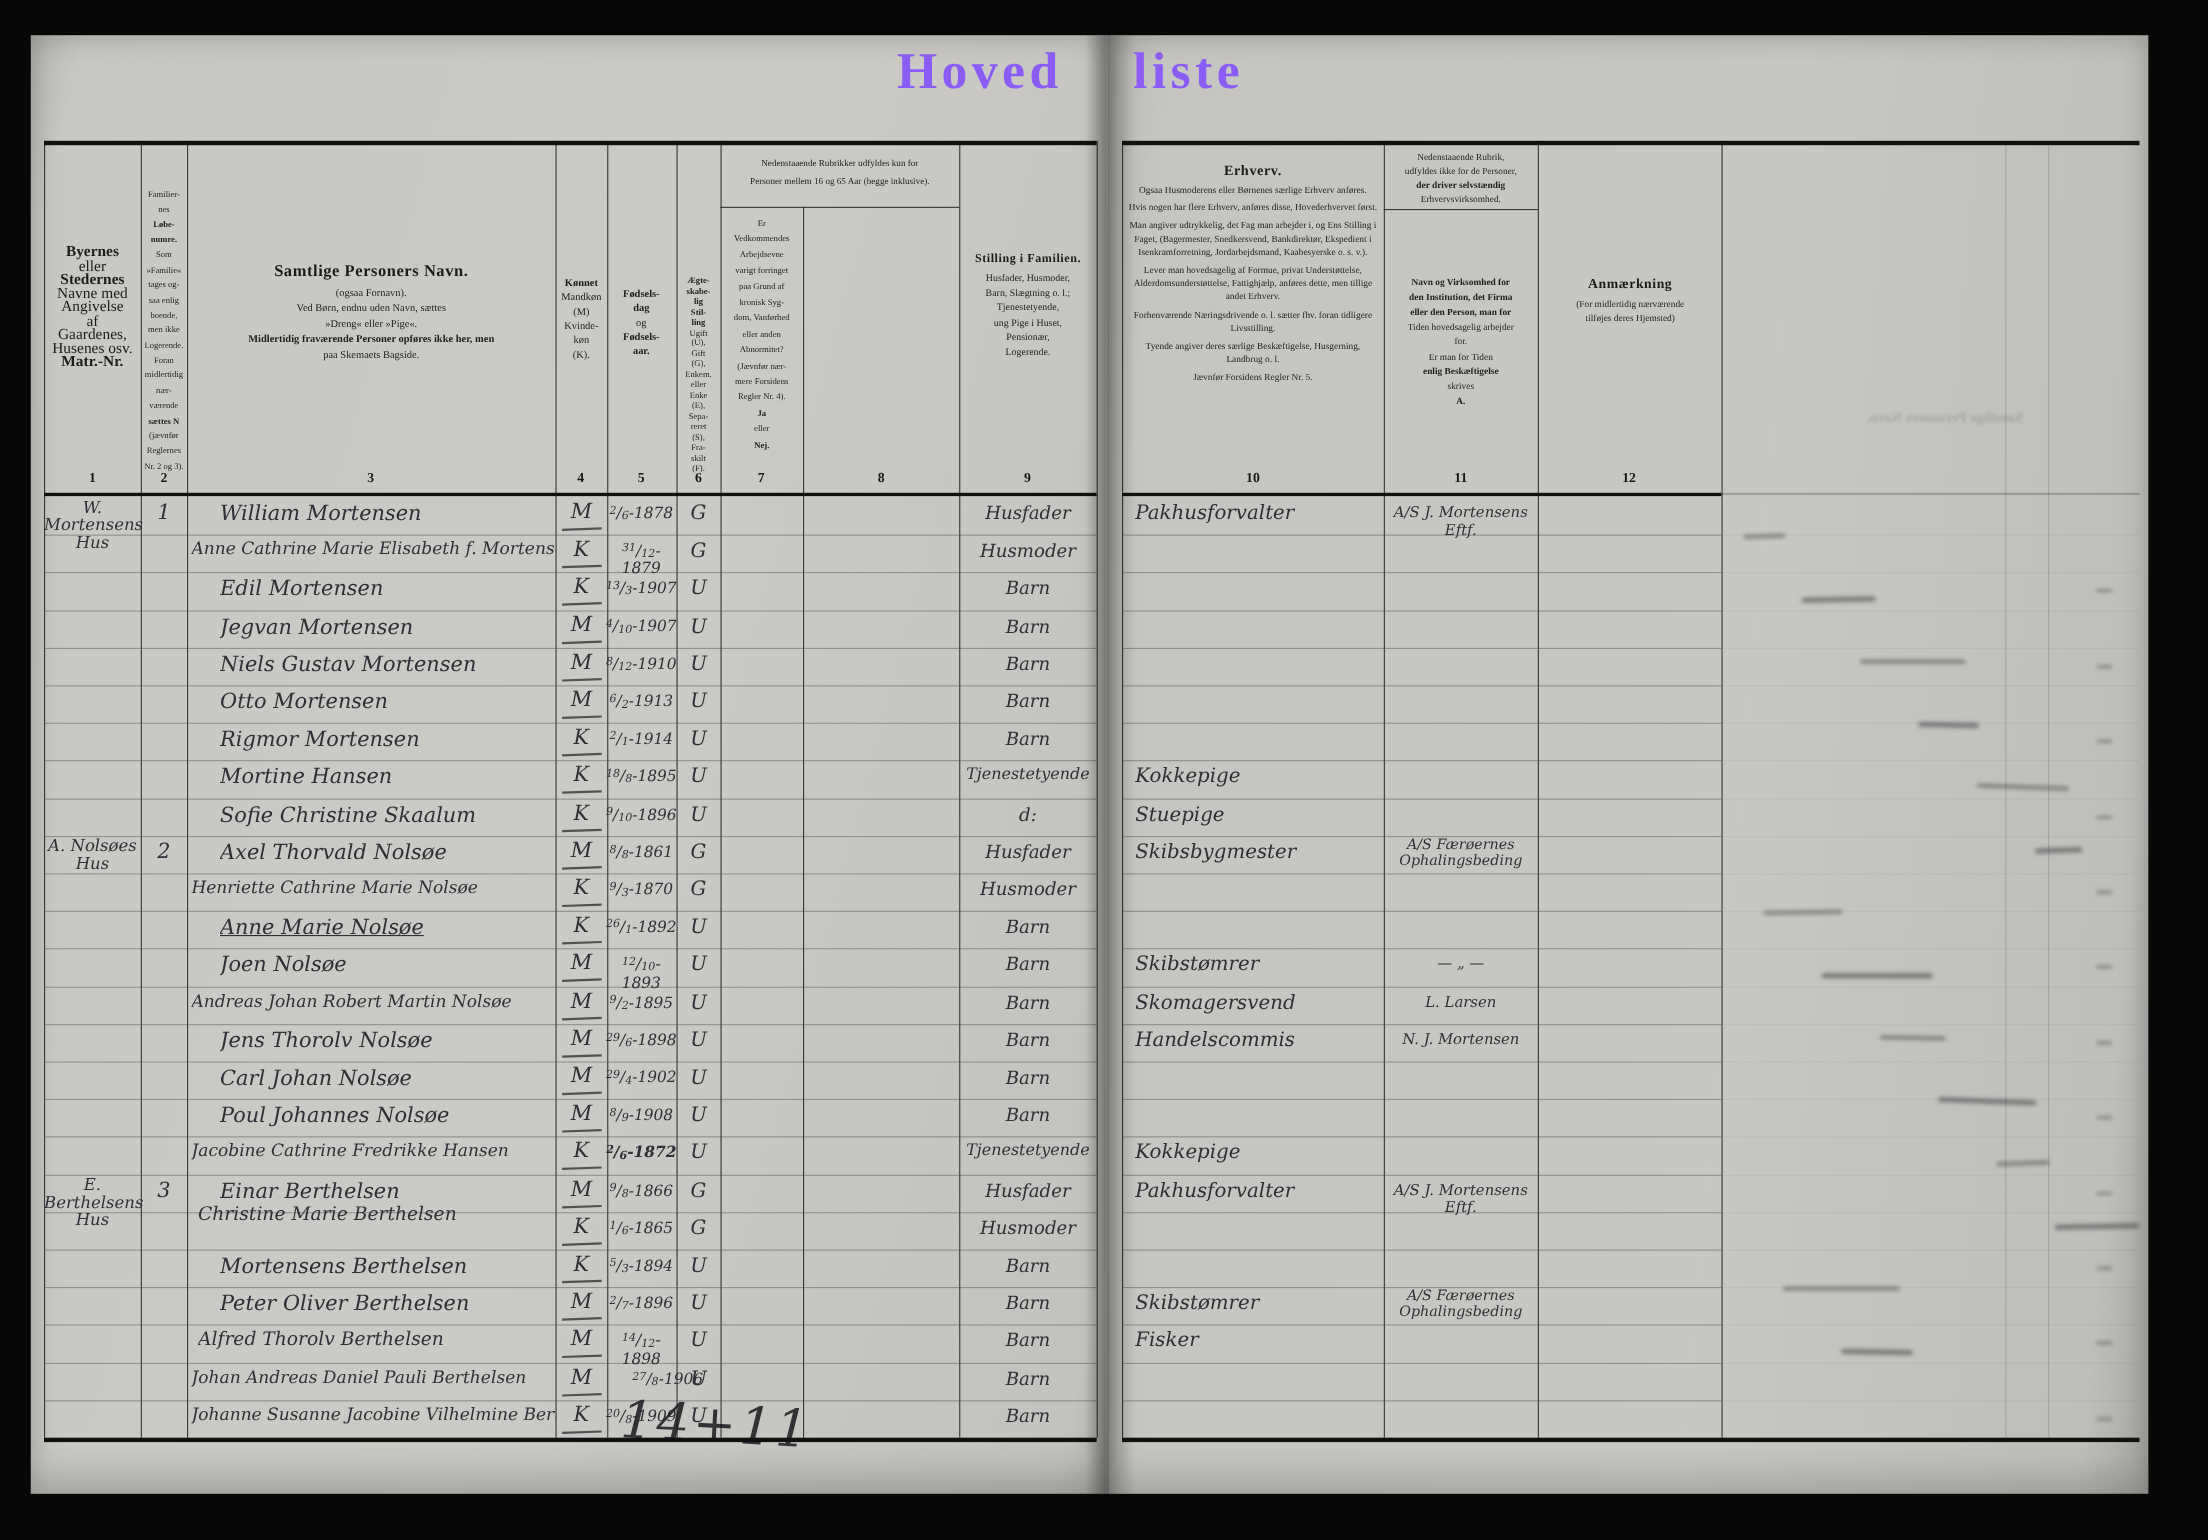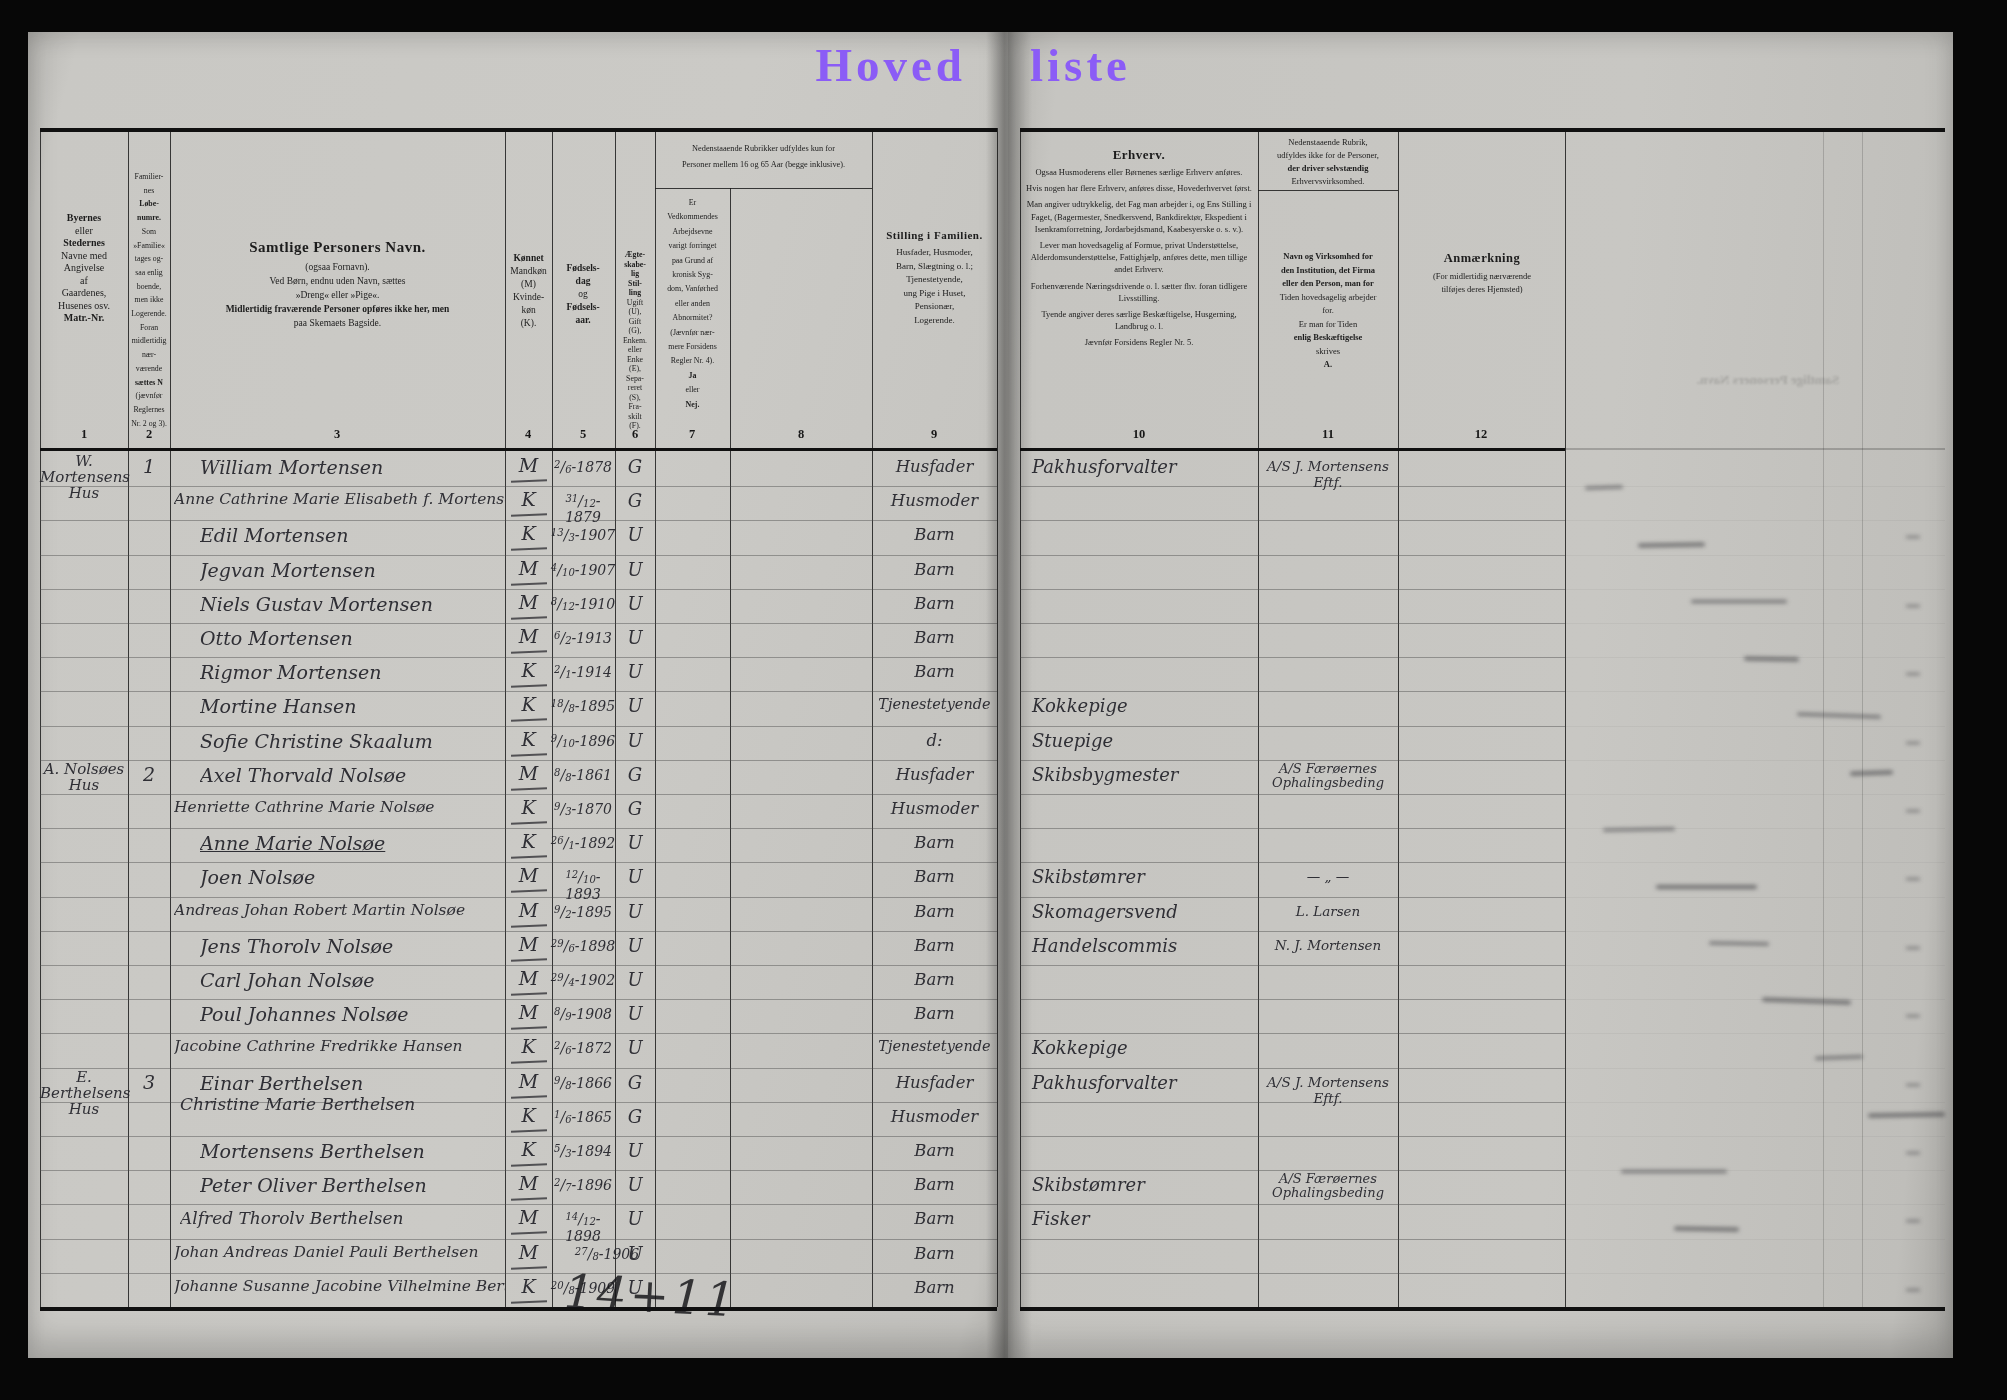--- a/index.html
+++ b/index.html
@@ -139,21 +139,21 @@
     <div class="hl rowline" style="left: 1020px; top: 1204px; width: 545px;"></div>
     <div class="hl rowline faintline" style="left: 1565px; top: 1204px; width: 380px;"></div>
     <div class="hl rowline" style="left: 40px; top: 1239px; width: 957px;"></div>
     <div class="hl rowline" style="left: 1020px; top: 1239px; width: 545px;"></div>
     <div class="hl rowline faintline" style="left: 1565px; top: 1239px; width: 380px;"></div>
     <div class="hl rowline" style="left: 40px; top: 1273px; width: 957px;"></div>
     <div class="hl rowline" style="left: 1020px; top: 1273px; width: 545px;"></div>
     <div class="hl rowline faintline" style="left: 1565px; top: 1273px; width: 380px;"></div>
     <div class="hl thick" style="left: 40px; top: 1307px; width: 957px; height: 4px;"></div>
     <div class="hl thick" style="left: 1020px; top: 1307px; width: 925px; height: 4px;"></div>
-    <div class="pt" style="left: 40px; top: 212px; width: 88px; font-size: 10px; line-height: 12.5px;">
+    <div class="pt" style="left: 40px; top: 224px; width: 88px; font-size: 14px; line-height: 12.5px;">
       <span class="b">Byernes</span>
       <span>eller</span>
       <span class="b">Stedernes</span>
       <span>Navne med</span>
       <span>Angivelse</span>
       <span>af</span>
       <span>Gaardenes,</span>
       <span>Husenes osv.</span>
       <span class="b">Matr.-Nr.</span>
     </div>
@@ -413,21 +413,21 @@
     <div class="hw" style="left: 872px; top: 970px; width: 125px; text-align: center; font-size: 16.5px;">Barn</div>
     <div class="hw" style="left: 200px; top: 1003.2px; width: 305px; font-size: 19px; white-space: nowrap; overflow: hidden;">Poul Johannes Nolsøe</div>
     <div class="hw" style="left: 505px; top: 1001.2px; width: 47px; text-align: center; font-size: 19px;">M</div>
     <div class="hw-line" style="left: 511px; top: 1027.2px; width: 36px; height: 2px;"></div>
     <div class="hw" style="left: 550px; top: 1006.2px; width: 66px; text-align: center; font-size: 14px;"><span class="fd">8</span>/<span class="fm">9</span>-1908</div>
     <div class="hw" style="left: 615px; top: 1003.2px; width: 40px; text-align: center; font-size: 18px;">U</div>
     <div class="hw" style="left: 872px; top: 1004.2px; width: 125px; text-align: center; font-size: 16.5px;">Barn</div>
     <div class="hw" style="left: 174px; top: 1037.4px; width: 331px; font-size: 15.5px; white-space: nowrap; overflow: hidden;">Jacobine Cathrine Fredrikke Hansen</div>
     <div class="hw" style="left: 505px; top: 1035.4px; width: 47px; text-align: center; font-size: 19px;">K</div>
     <div class="hw-line" style="left: 511px; top: 1061.4px; width: 36px; height: 2px;"></div>
-    <div class="hw" style="left: 550px; top: 1040.4px; width: 66px; text-align: center; font-size: 14px;"><span class="fd">2</span>/<span class="fm">6</span>-1872</div>
+    <div class="hw" style="left: 550px; top: 1040.4px; width: 66px; text-align: center; font-size: 14px; font-weight: bold;"><span class="fd">2</span>/<span class="fm">6</span>-1872</div>
     <div class="hw" style="left: 615px; top: 1037.4px; width: 40px; text-align: center; font-size: 18px;">U</div>
     <div class="hw" style="left: 872px; top: 1038.4px; width: 125px; text-align: center; font-size: 14.5px;">Tjenestetyende</div>
     <div class="hw" style="left: 1032px; top: 1037.4px; width: 222px; font-size: 18px; white-space: nowrap;">Kokkepige</div>
     <div class="hw house" style="left: 40px; top: 1068.6px; width: 88px;">E. Berthelsens
 Hus</div>
     <div class="hw" style="left: 128px; top: 1070.6px; width: 42px; text-align: center; font-size: 19px;">3</div>
     <div class="hw" style="left: 200px; top: 1071.6px; width: 305px; font-size: 19px; white-space: nowrap; overflow: hidden;">Einar Berthelsen</div>
     <div class="hw" style="left: 505px; top: 1069.6px; width: 47px; text-align: center; font-size: 19px;">M</div>
     <div class="hw-line" style="left: 511px; top: 1095.6px; width: 36px; height: 2px;"></div>
     <div class="hw" style="left: 550px; top: 1074.6px; width: 66px; text-align: center; font-size: 14px;"><span class="fd">9</span>/<span class="fm">8</span>-1866</div>

